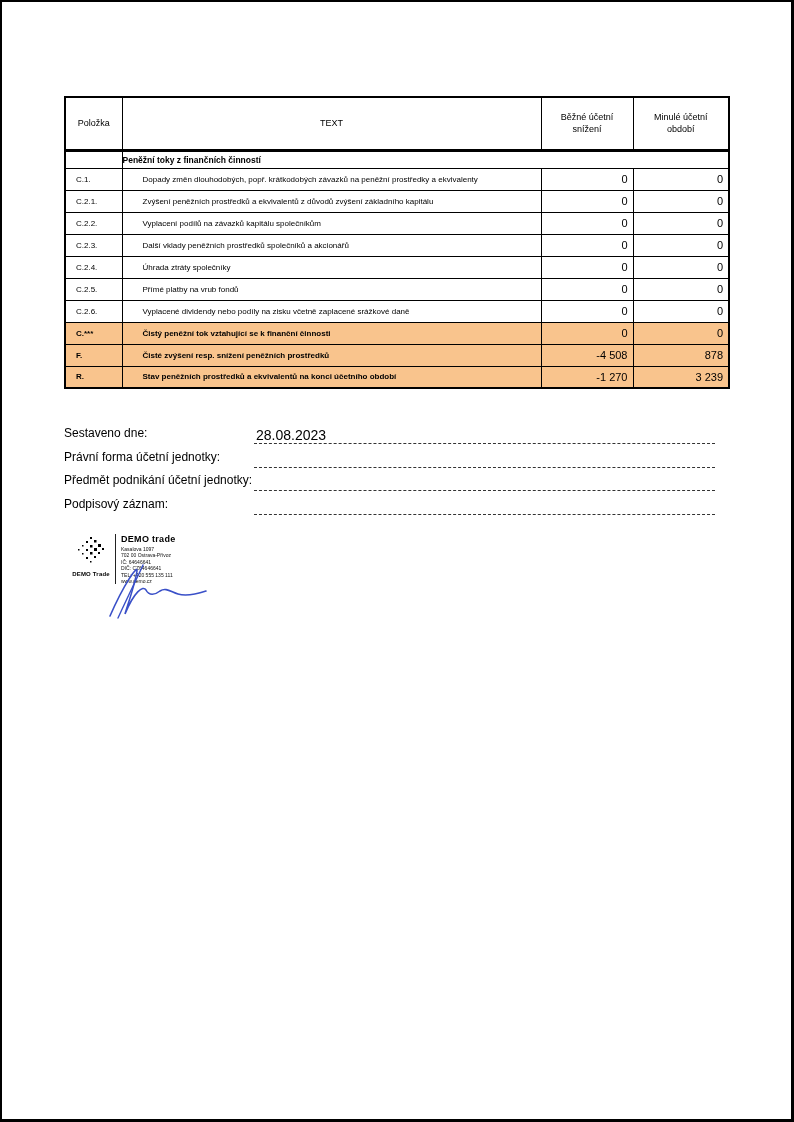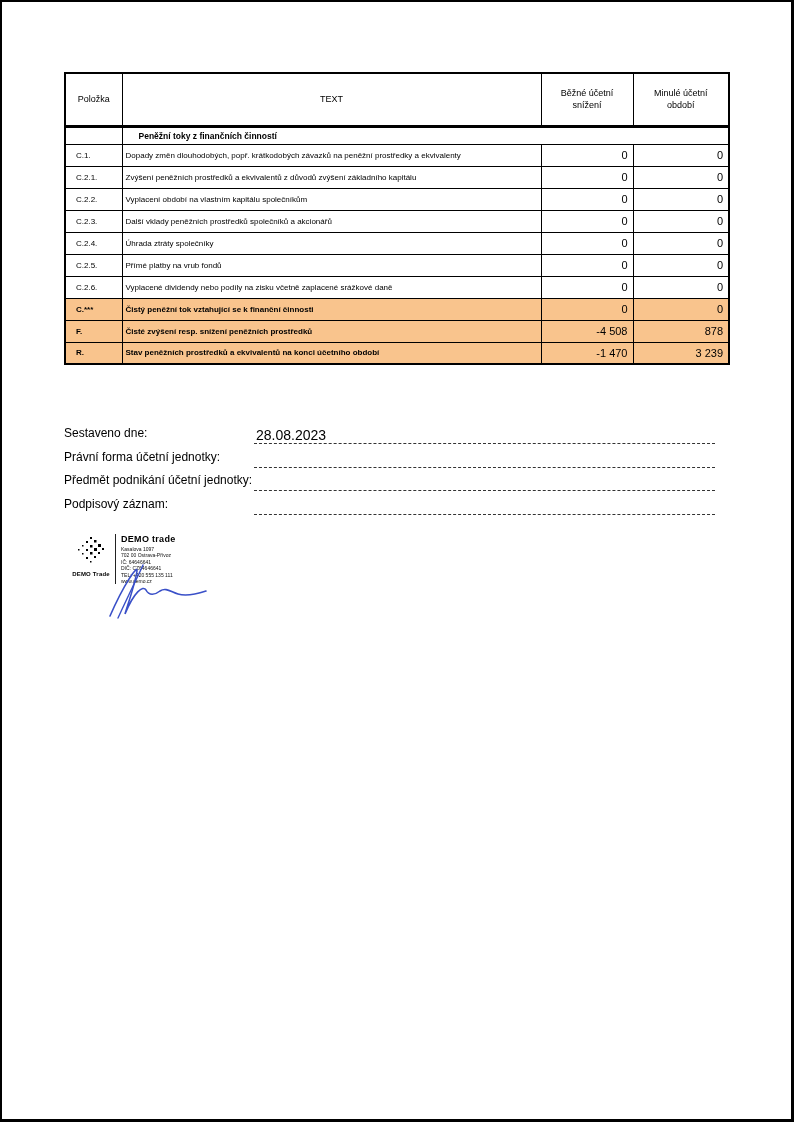--- a/index.html
+++ b/index.html
@@ -24,38 +24,38 @@
     position:absolute;left:62px;top:70px;
     width:664px;
     border-collapse:collapse;
     table-layout:fixed;
   }
   table.report td, table.report th{
     border:1px solid #000;
     vertical-align:middle;
     overflow:hidden;white-space:nowrap;
   }
-  table.report{border:2px solid #000;}
+  table.report{border:2px solid #000;margin-top:24px;}
   tr.head th{
     height:53px;
     font-size:9px;font-weight:normal;
     text-align:center;
     white-space:normal;
     line-height:12px;
     border-bottom:3px solid #000;
     padding:0 6px;
   }
   tr.section td{height:18px;}
   td.sect{
     font-size:8.5px;font-weight:bold;
-    padding-left:16px;
+    padding-left:0;
   }
   tr.row td{height:22px;}
   td.code{font-size:8px;padding-left:10px;}
-  td.txt{font-size:8px;padding-left:3px;}
+  td.txt{font-size:8px;padding-left:20px;}
   td.val{font-size:11px;text-align:right;padding-right:5px;}
   tr.light td{background:var(--highlight-light);}
   tr.strong td{background:var(--highlight-strong);}
   tr.strong td.txt, tr.strong td.code{font-weight:bold;}
   
   .fields{position:absolute;left:62px;top:423px;width:652px;}
   .f-row{position:relative;height:23.5px;}
   .f-label{position:absolute;left:0;top:1px;font-size:12px;}
   .f-line{position:absolute;left:190px;top:0;width:461px;height:19px;border-bottom:1px dashed #333;}
   .f-value{position:absolute;left:2px;bottom:0;font-size:14px;}
@@ -102,21 +102,21 @@
         <td class="val">0</td>
       </tr>
       <tr class="row">
         <td class="code">C.2.1.</td>
         <td class="txt">Zvýšení peněžních prostředků a ekvivalentů z důvodů zvýšení základního kapitálu</td>
         <td class="val">0</td>
         <td class="val">0</td>
       </tr>
       <tr class="row">
         <td class="code">C.2.2.</td>
-        <td class="txt">Vyplacení období na vlastním kapitálu společníkům</td>
+        <td class="txt">Vyplacení podílů na závazků kapitálu společníkům</td>
         <td class="val">0</td>
         <td class="val">0</td>
       </tr>
       <tr class="row">
         <td class="code">C.2.3.</td>
         <td class="txt">Další vklady peněžních prostředků společníků a akcionářů</td>
         <td class="val">0</td>
         <td class="val">0</td>
       </tr>
       <tr class="row">
@@ -145,21 +145,21 @@
       </tr>
       <tr class="row strong">
         <td class="code">F.</td>
         <td class="txt">Čisté zvýšení resp. snížení peněžních prostředků</td>
         <td class="val">-4 508</td>
         <td class="val">878</td>
       </tr>
       <tr class="row strong">
         <td class="code">R.</td>
         <td class="txt">Stav peněžních prostředků a ekvivalentů na konci účetního období</td>
-        <td class="val">-1 470</td>
+        <td class="val">-1 270</td>
         <td class="val">3 239</td>
       </tr>
     </tbody>
   </table>
 
   <div class="fields">
     <div class="f-row">
       <span class="f-label">Sestaveno dne:</span>
       <span class="f-line">
         <span class="f-value">28.08.2023</span>

